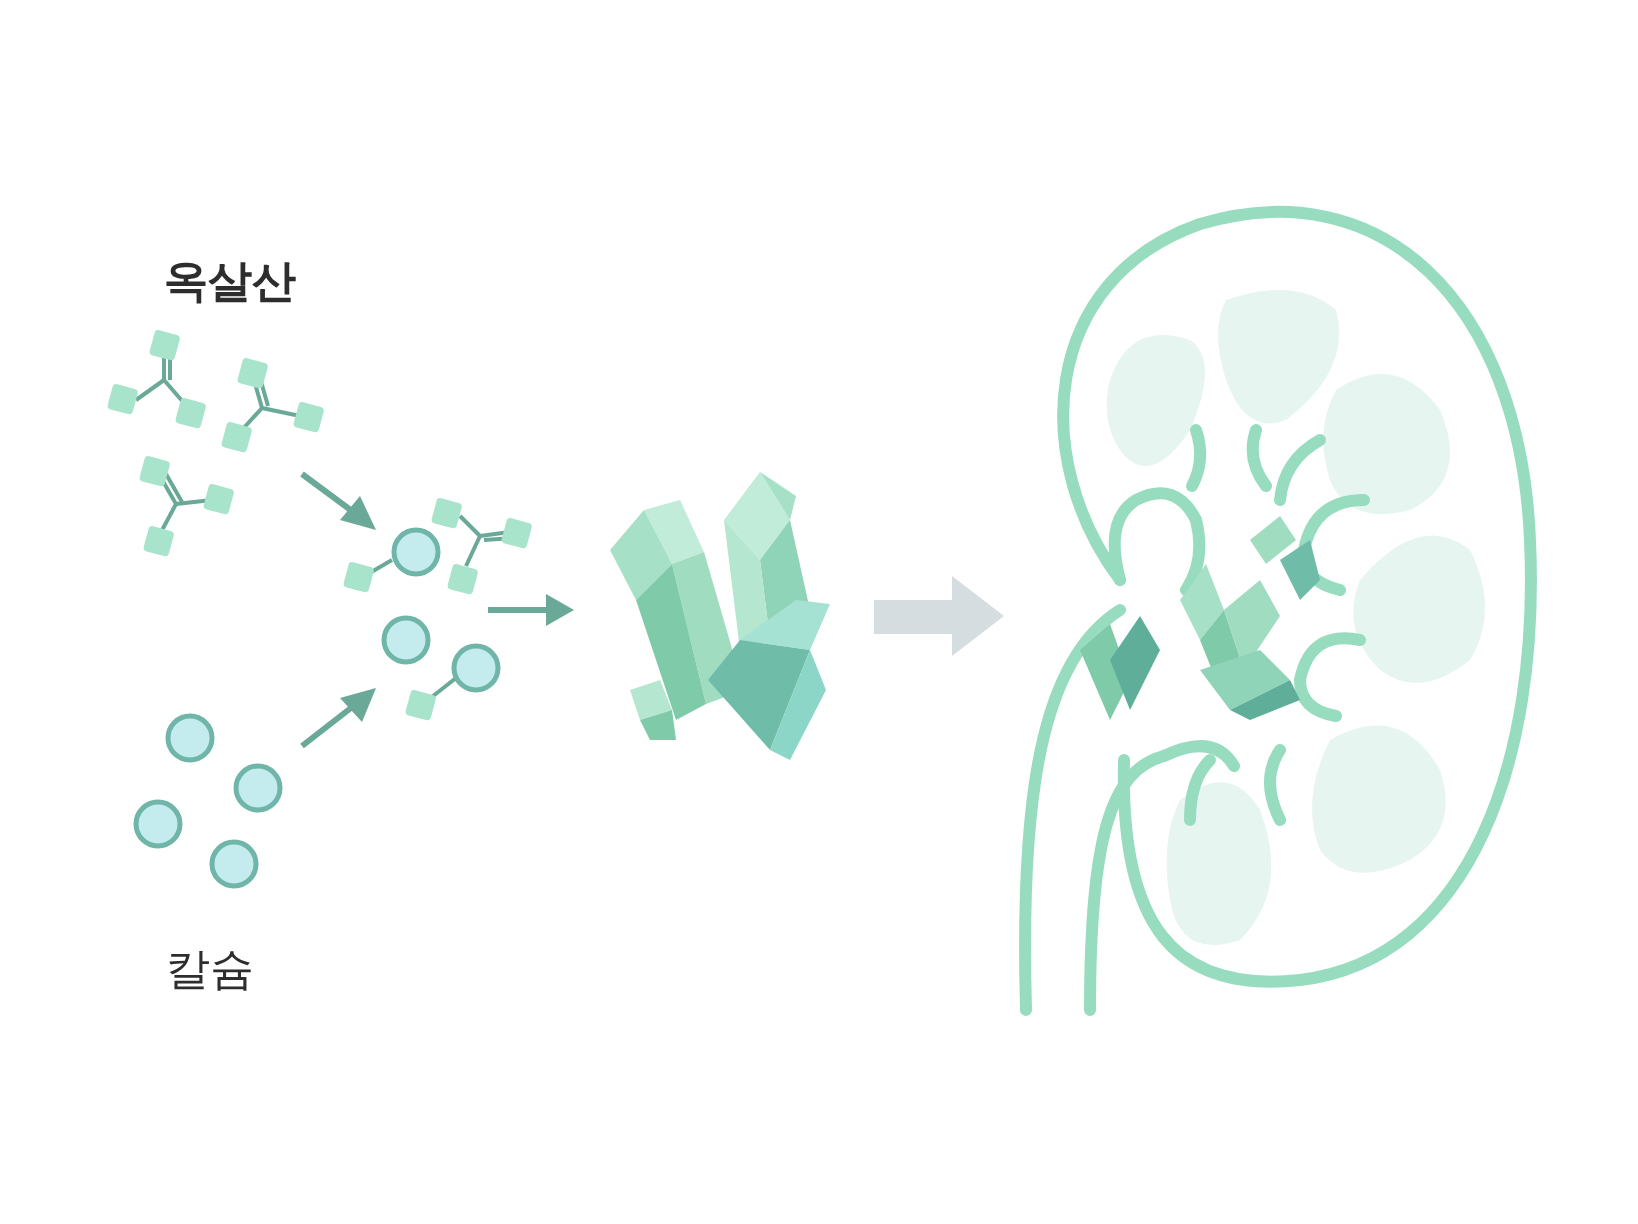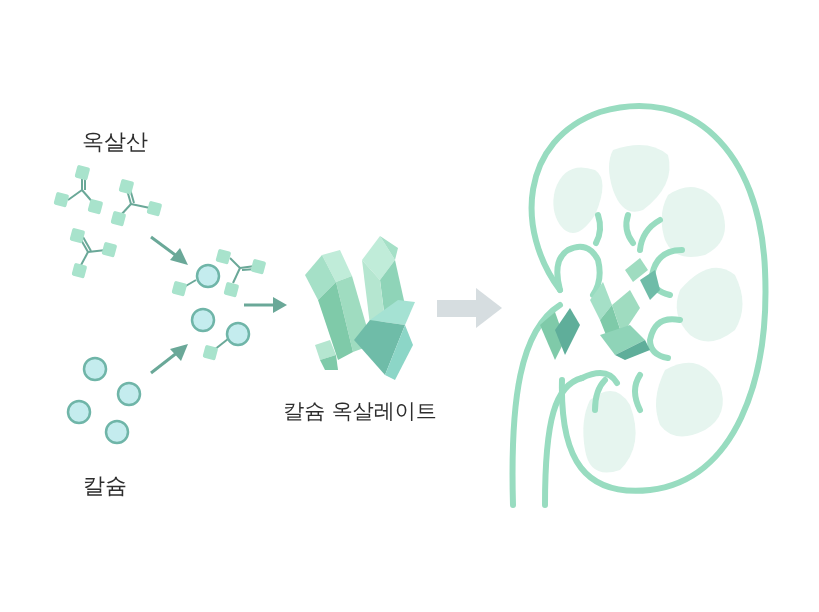--- a/index.html
+++ b/index.html
@@ -128,17 +128,16 @@
       <polygon points="600,320 612,305 622,335 608,340" fill="#7fcaa9"></polygon>
       <polygon points="612,305 630,290 640,308 622,335" fill="#9fdcc0"></polygon>
       <polygon points="600,335 630,325 645,340 615,355" fill="#8fd4b8"></polygon>
       <polygon points="615,355 645,340 650,350 625,360" fill="#5fae9a"></polygon>
       <polygon points="625,270 640,258 648,270 633,282" fill="#9fdcc0"></polygon>
       <polygon points="640,280 655,270 660,290 650,300" fill="#6fbca8"></polygon>
     </g>
   </g>
 </svg>
 
-<div class="label" style="left:75px; top:128px; width:80px;">옥살산</div>
+<div class="label" style="left:75px; top:128px; width:80px;font-weight:bold;">옥살산</div>
 <div class="label" style="left:65px; top:472px; width:80px;">칼슘</div>
 <div class="label" style="left:270px; top:397px; width:180px; font-size:21px;">
-  <div>칼슘 옥살레이트</div>
 </div>
 
 </body></html>

